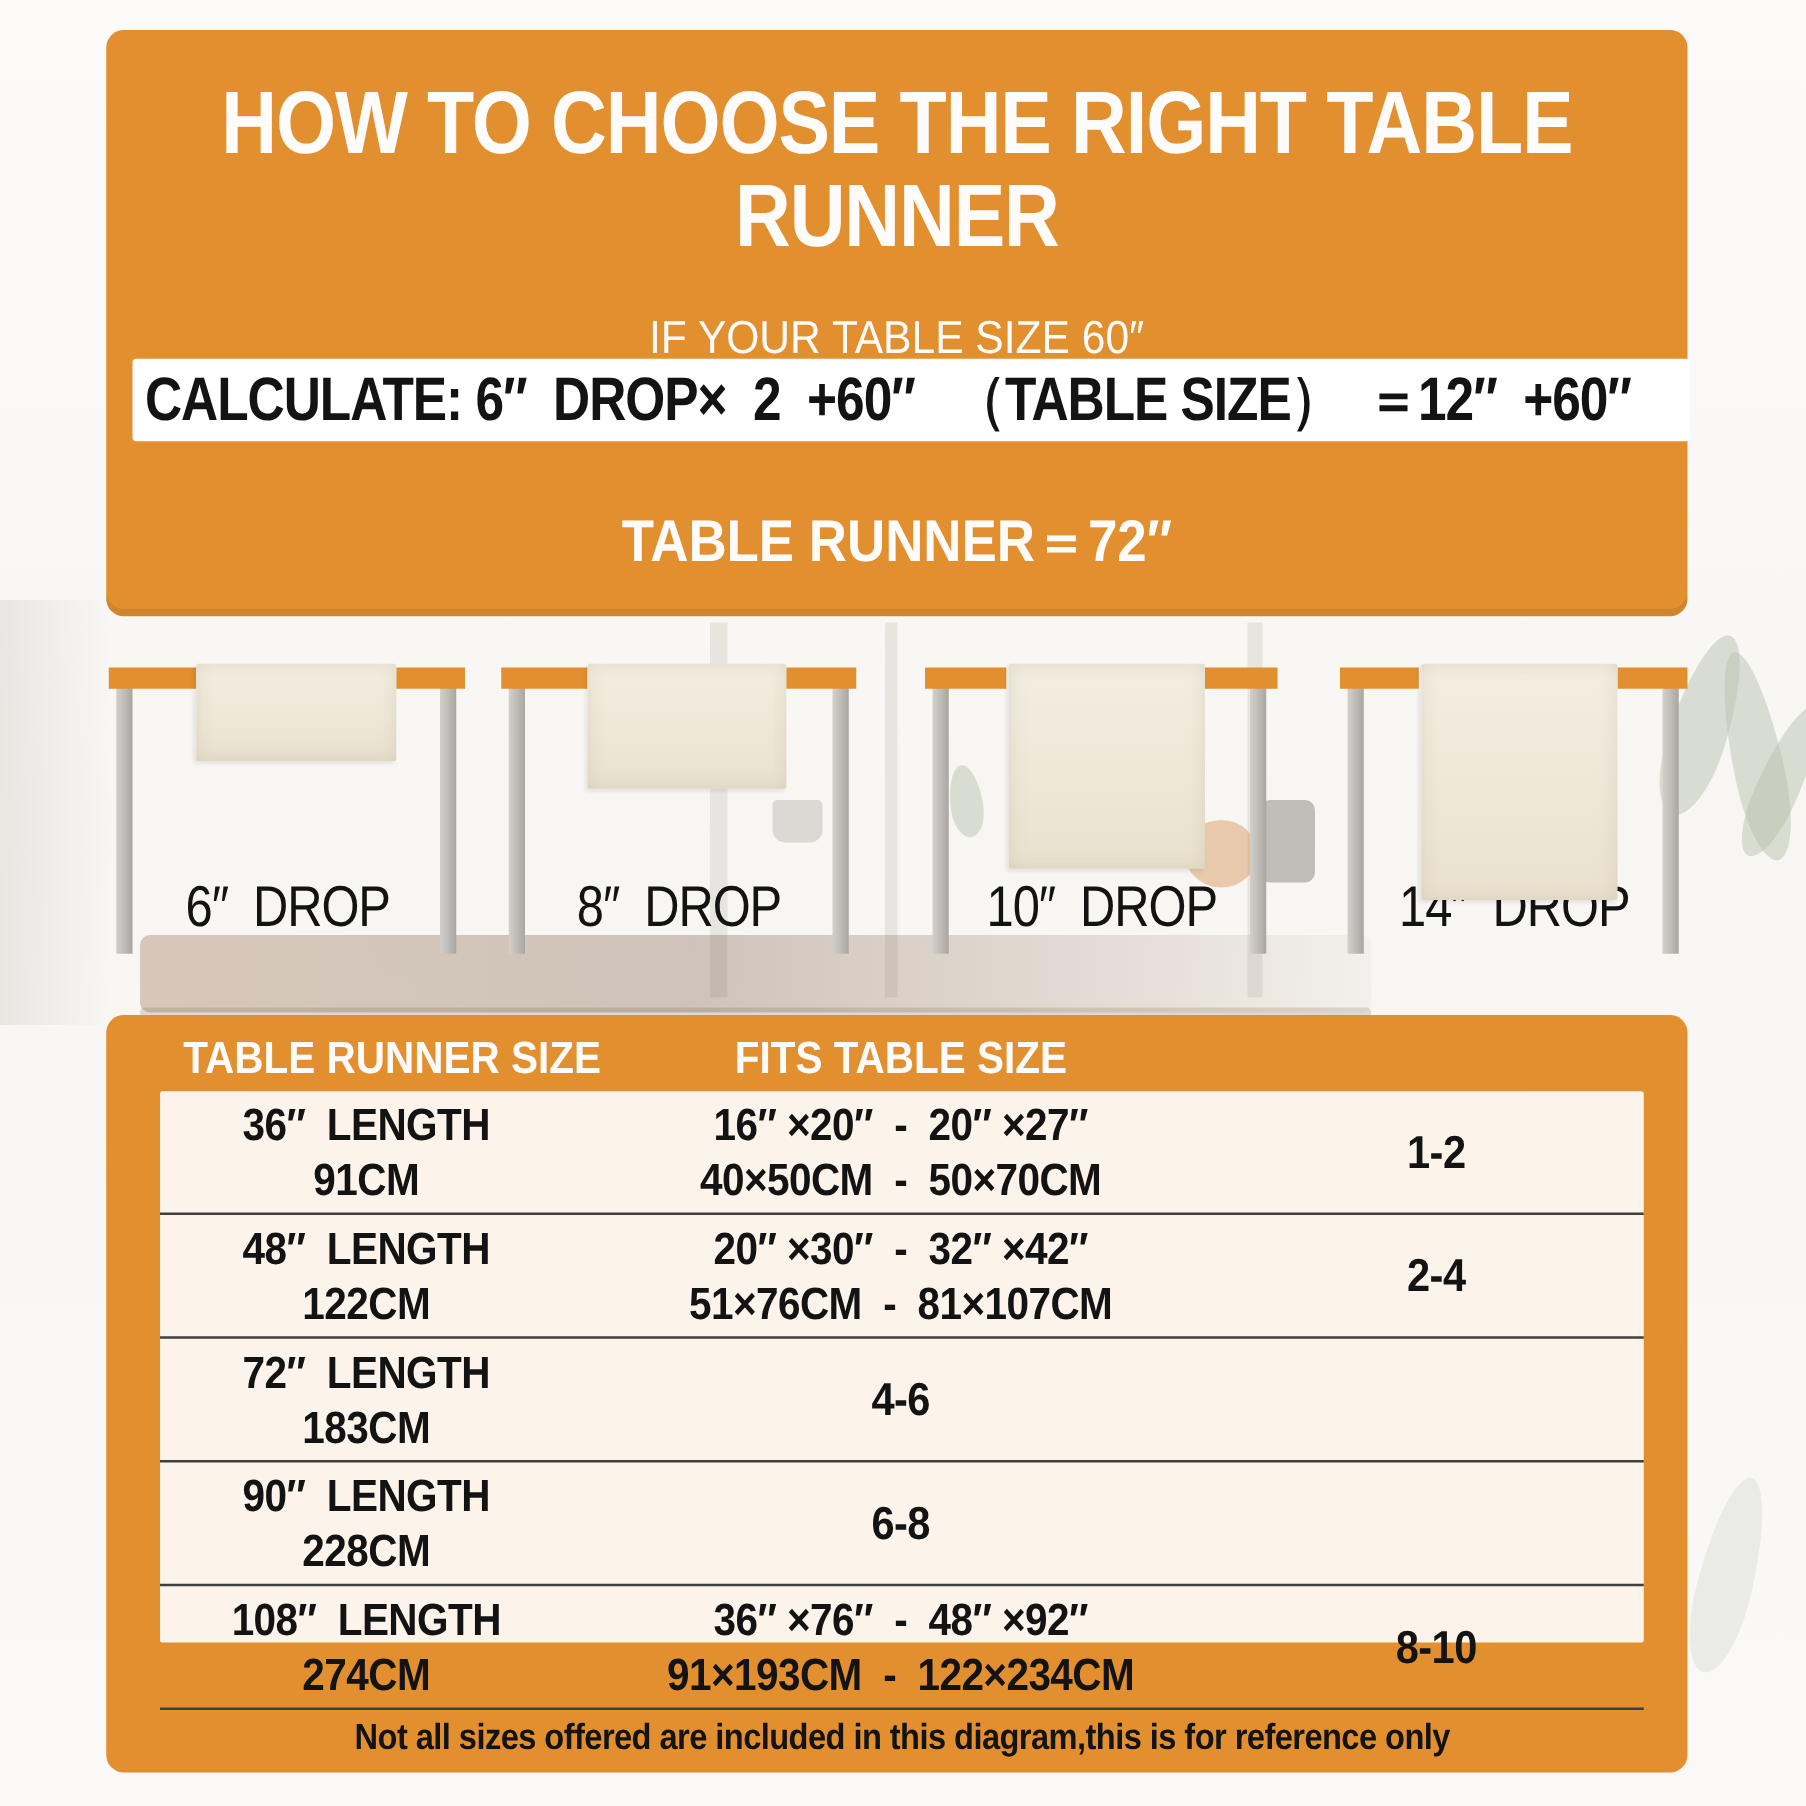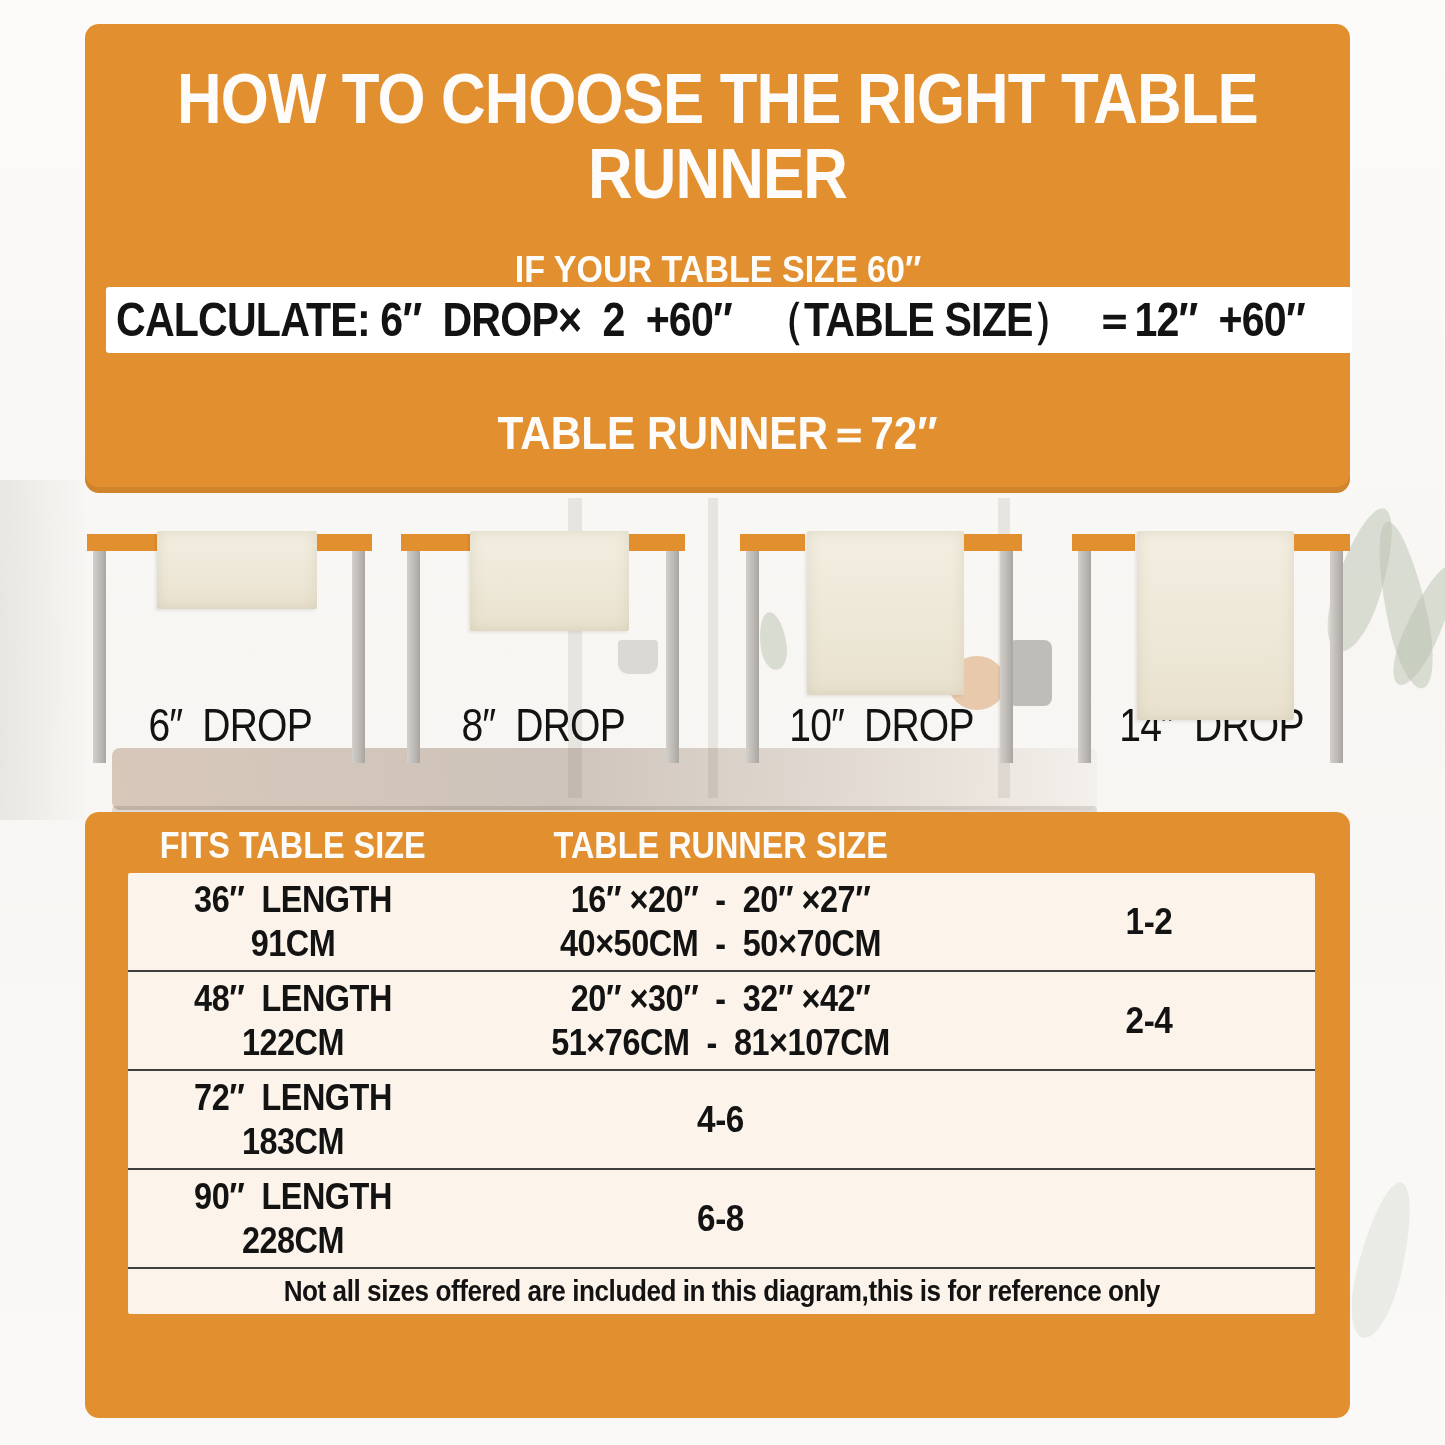--- a/index.html
+++ b/index.html
@@ -22,21 +22,21 @@
   .bg-speaker{left:1008px;top:640px;width:44px;height:66px;border-radius:8px;background:rgba(60,55,50,.30);}
   .bg-chair{background:rgba(45,42,40,.32);border-radius:42% 42% 20% 20%;}
   .bg-legline{width:9px;background:rgba(40,40,40,.30);border-radius:4px;}
   .bg-plantpot{left:618px;top:640px;width:40px;height:34px;background:rgba(200,198,190,.6);border-radius:4px 4px 10px 10px;}
   
   .hero{position:absolute;left:85px;top:24px;width:1265px;height:469px;
     background:#E2902F;border-radius:14px;text-align:center;
     box-shadow:inset 0 -6px 0 rgba(0,0,0,.08);}
   .cond{display:inline-block;transform:scaleX(.9);transform-origin:center;white-space:pre;}
   .hero-title{margin-top:38px;font-size:71px;font-weight:700;color:#FDFCFA;line-height:1.05;letter-spacing:-1px;transform:scaleX(.87);}
-  .hero-sub{display:block;margin-top:38px;font-size:37px;font-weight:700;color:#FDFCFA;}
+  .hero-sub{display:block;margin-top:38px;font-size:37px;font-weight:400;color:#FDFCFA;}
   .hero-sub .cond{transform:scaleX(.92);}
   .hero-sub2{display:block;margin-top:6px;font-size:37px;font-weight:700;color:#FDFCFA;}
   .calc-bar{position:absolute;left:21px;top:263px;width:1246px;height:66px;background:#FFFFFF;
     border-radius:3px;display:flex;align-items:center;text-align:left;}
   .calc-text{display:inline-block;margin-left:10px;font-size:49px;font-weight:700;color:#131313;
     white-space:pre;transform:scaleX(.84);transform-origin:left center;letter-spacing:-1px;}
   .result{position:absolute;left:0;right:0;top:378px;font-size:47px;font-weight:700;color:#FDFCFA;text-align:center;}
   
   .tbl{position:absolute;height:255px;}
   .tbl .bar{position:absolute;top:4px;height:17px;background:#E2902F;z-index:1;}
@@ -134,22 +134,22 @@
     <div class="leg" style="left:8px;"></div>
     <div class="leg" style="left:260px;"></div>
     <div class="bar" style="left:2px;width:63px;"></div>
     <div class="bar" style="left:224px;width:56px;"></div>
     <div class="runner" style="left:67px;width:157px;height:189px;"></div>
     <div class="drop-label"><span class="cond">14″  DROP</span></div>
   </div>
 
   <section class="size-panel">
     <div class="size-head">
+      <div class="hcell"><span class="cond">TABLE RUNNER SIZE</span></div>
       <div class="hcell"><span class="cond">FITS TABLE SIZE</span></div>
-      <div class="hcell"><span class="cond">TABLE RUNNER SIZE</span></div>
     </div>
 
     <div class="size-body">
 
       <div class="srow">
         <div class="scell">
           <span class="line">36″  LENGTH</span>
           <span class="line">91CM</span>
         </div>
         <div class="scell">
@@ -188,20 +188,33 @@
       <div class="srow">
         <div class="scell">
           <span class="line">90″  LENGTH</span>
           <span class="line">228CM</span>
         </div>
         <div class="scell persons">
           <span class="line">6-8</span>
         </div>
       </div>
 
+      <div class="srow">
+        <div class="scell">
+          <span class="line">108″  LENGTH</span>
+          <span class="line">274CM</span>
+        </div>
+        <div class="scell">
+          <span class="line">36″ ×76″  -  48″ ×92″</span>
+          <span class="line">91×193CM  -  122×234CM</span>
+        </div>
+        <div class="scell persons">
+          <span class="line">8-10</span>
+        </div>
+      </div>
 
       <div class="note-row">
         <span class="line">Not all sizes offered are included in this diagram,this is for reference only</span>
       </div>
 
     </div>
   </section>
 
 </div>
 

